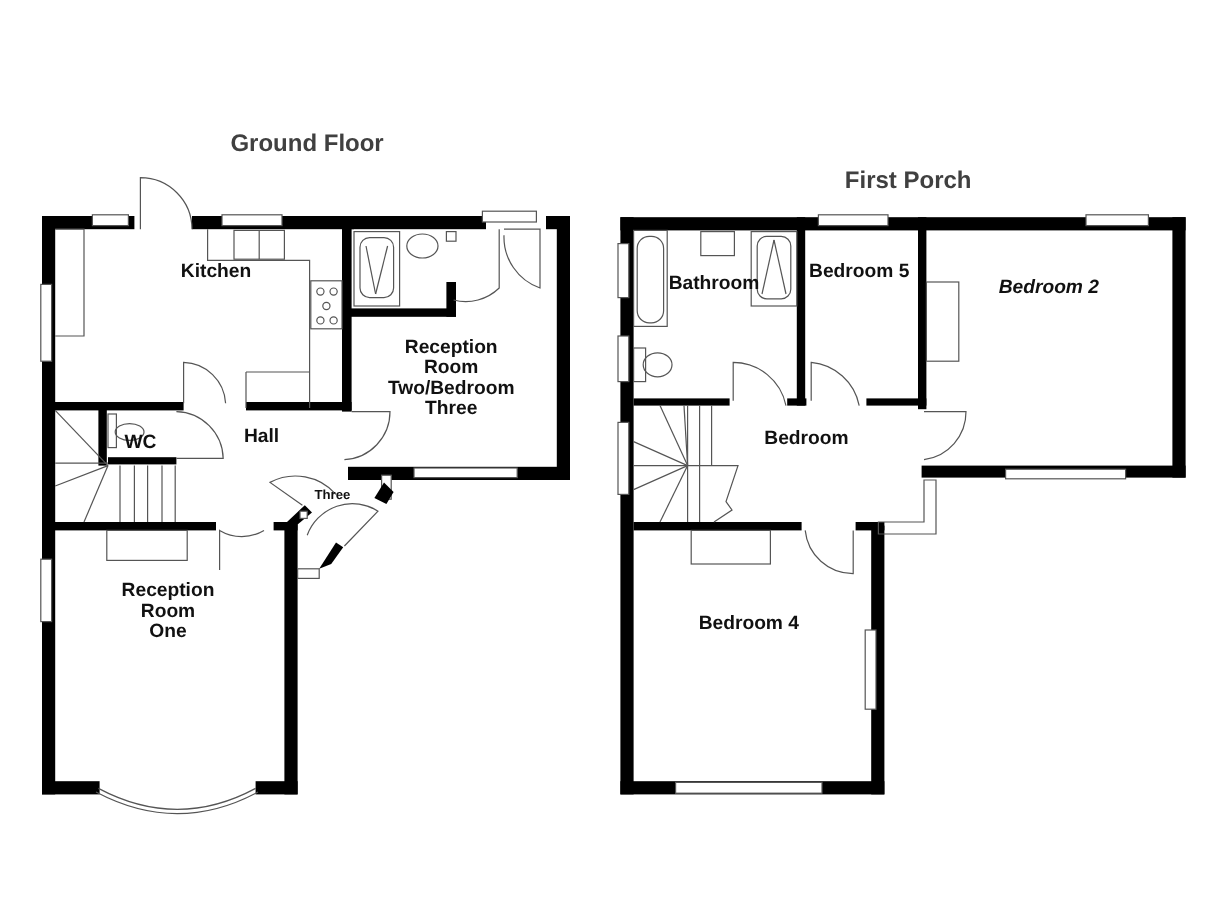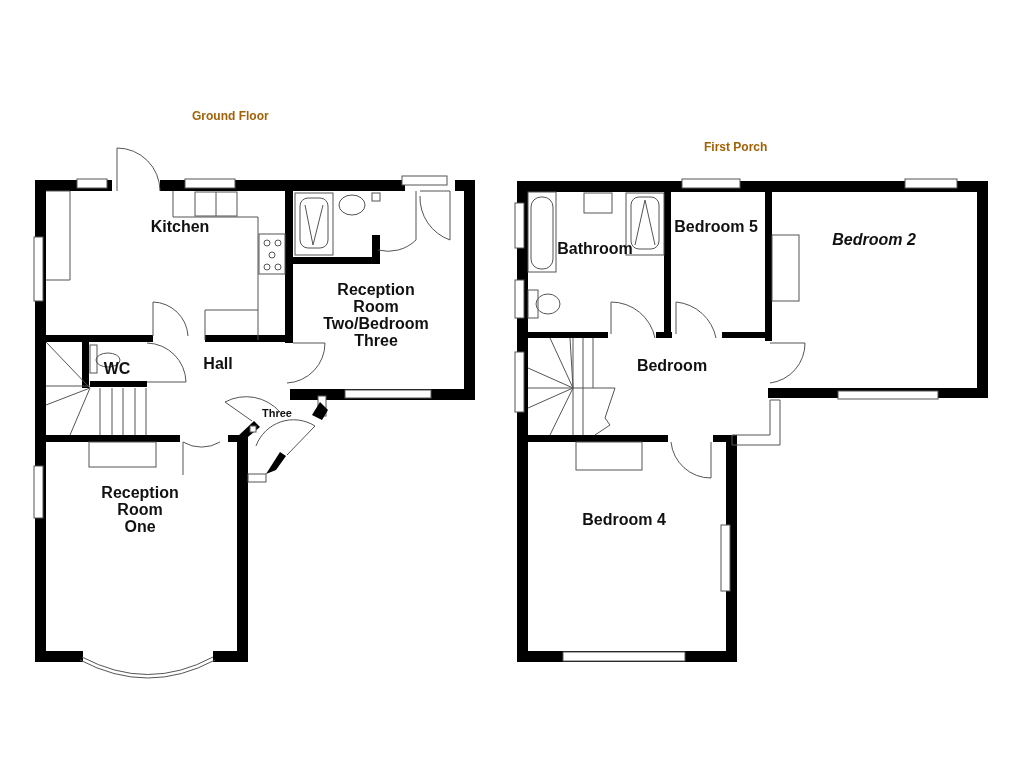--- a/index.html
+++ b/index.html
@@ -1,18 +1,18 @@
 <!DOCTYPE html>
 <html><head>
 <meta charset="utf-8">
 <style>
   html, body { margin: 0; padding: 0; background: #ffffff; }
   body { width: 1024px; height: 768px; overflow: hidden; position: relative; font-family: "Liberation Sans", sans-serif; }
   svg.plan { position: absolute; left: 0; top: 0; }
-  .floor-title { position: absolute; font-weight: bold; font-size: 12px; color: #a16207; white-space: nowrap; }
+  .floor-title { position: absolute; font-weight: bold; font-size: 20px; color: #404040; white-space: nowrap; }
   .room-label { position: absolute; font-weight: bold; font-size: 16px; color: #111; text-align: center; line-height: 17px; white-space: pre-line; transform: translateX(-50%); }
   .room-label.small { font-size: 11px; line-height: 12px; }
   .wall { fill: #000; }
   .fix { fill: none; stroke: #555; stroke-width: 1; }
   .door { fill: none; stroke: #555; stroke-width: 1; }
   .win { fill: #fff; stroke: #555; stroke-width: 1; }
   .post { fill: #fff; stroke: #555; stroke-width: 1; }
 </style>
 </head>
 <body>
@@ -172,17 +172,17 @@
 <div class="room-label" style="left:218px; top:355px;">Hall</div>
 <div class="room-label" style="left:376px; top:281px;">Reception
 Room
 Two/Bedroom
 Three</div>
 <div class="room-label small" style="left:277px; top:407px;">Three</div>
 <div class="room-label" style="left:140px; top:484px;">Reception
 Room
 One</div>
 
-<div class="room-label" style="left:595px; top:240px;">Bathroom</div>
+<div class="room-label" style="left:595px; top:228px;">Bathroom</div>
 <div class="room-label" style="left:716px; top:218px;">Bedroom 5</div>
 <div class="room-label" style="left:874px; top:231px;font-style:italic;">Bedroom 2</div>
 <div class="room-label" style="left:672px; top:357px;">Bedroom</div>
 <div class="room-label" style="left:624px; top:511px;">Bedroom 4</div>
 
 </body></html>

